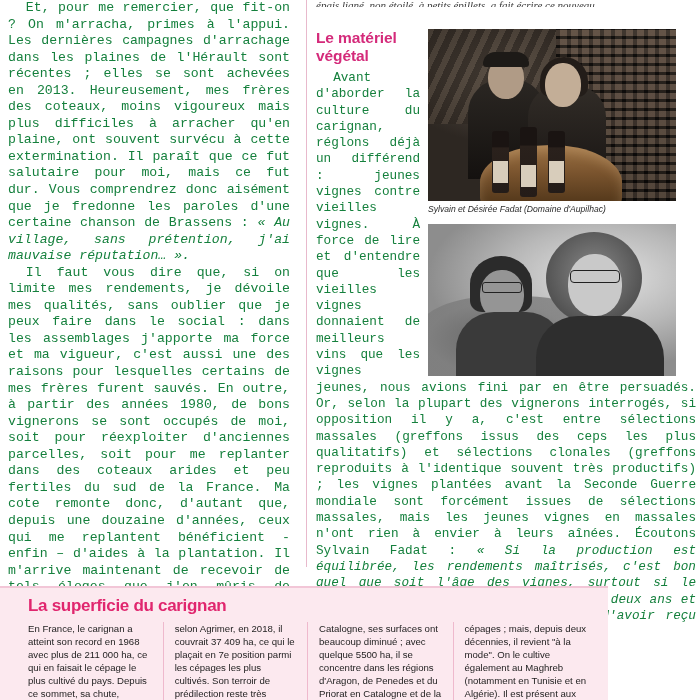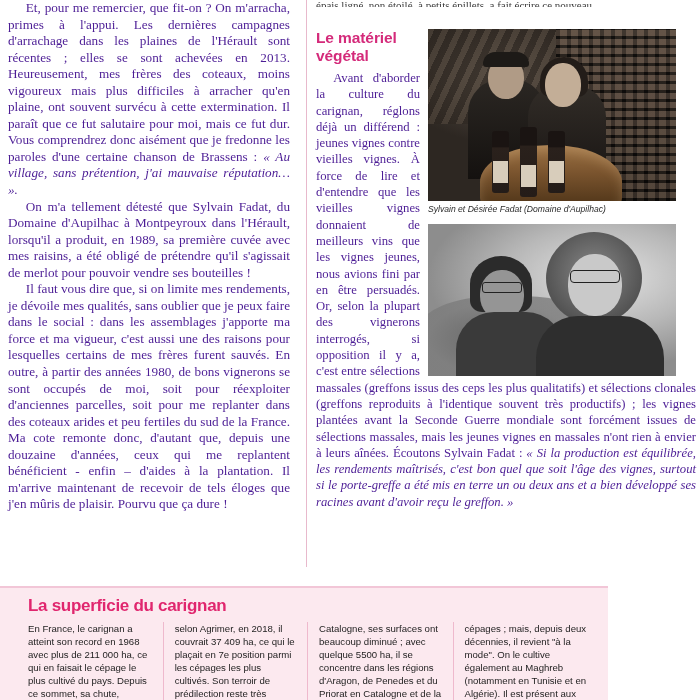--- a/index.html
+++ b/index.html
@@ -24,35 +24,35 @@
     position:relative;
   }
   .vrule{
     position:absolute;left:6px;top:0;bottom:8px;width:1px;
     background:#e8b9cc;
   }
 
   
   p.body{
     margin:0;
-    font-family:Liberation Serif, serif;
+    font-family:Liberation Mono, monospace;
     font-size:13.2px;
     line-height:16.55px;
     text-align:justify;
     text-indent:1.35em;
-    color:#4c1d95;
+    color:#15803d;
     -webkit-font-smoothing:antialiased;
   }
   p.body i, span.ital{font-style:italic;}
 
   .col-right p.body{font-size:12.7px;line-height:16.3px;}
 
   
   .cutline{
-    font-size:11px;line-height:10px;
+    font-style:italic;font-size:11px;line-height:10px;
     color:#3a3a3a;overflow:hidden;height:7px;
     margin:0 0 22px 0;white-space:nowrap;
   }
 
   h2.sec-head{
     margin:0 0 5px 0;
     font-family:"Liberation Sans", sans-serif;
     font-weight:bold;
     font-size:15.5px;
     letter-spacing:-0.1px;
@@ -225,21 +225,20 @@
 </style>
 </head>
 <body>
 
 <div class="page">
 
   <div class="top-area">
 
     <div class="col-left">
       <p class="body"><span>Et, pour me remercier, que fit-on ? On m'arracha, primes à l'appui. Les dernières campagnes d'arrachage dans les plaines de l'Hérault sont récentes ; elles se sont achevées en 2013. Heureusement, mes frères des coteaux, moins vigoureux mais plus difficiles à arracher qu'en plaine, ont souvent survécu à cette extermination. Il paraît que ce fut salutaire pour moi, mais ce fut dur. Vous comprendrez donc aisément que je fredonne les paroles d'une certaine chanson de Brassens : </span><span class="ital">« Au village, sans prétention, j'ai mauvaise réputation… ».</span></p>
-      <p class="body">On m'a tellement détesté que Sylvain Fadat, du Domaine d'Aupilhac à Montpeyroux dans l'Hérault, lorsqu'il a produit, en 1989, sa première cuvée avec mes raisins, a été obligé de prétendre qu'il s'agissait de merlot pour pouvoir vendre ses bouteilles !</p>
       <p class="body">Il faut vous dire que, si on limite mes rendements, je dévoile mes qualités, sans oublier que je peux faire dans le social : dans les assemblages j'apporte ma force et ma vigueur, c'est aussi une des raisons pour lesquelles certains de mes frères furent sauvés. En outre, à partir des années 1980, de bons vignerons se sont occupés de moi, soit pour réexploiter d'anciennes parcelles, soit pour me replanter dans des coteaux arides et peu fertiles du sud de la France. Ma cote remonte donc, d'autant que, depuis une douzaine d'années, ceux qui me replantent bénéficient - enfin – d'aides à la plantation. Il m'arrive maintenant de recevoir de tels éloges que j'en mûris de plaisir. Pourvu que ça dure !</p>
     </div>
 
     <div class="col-right">
       <div class="vrule"></div>
 
       <div class="cutline">épais ligné, non étoilé, à petits épillets, a fait écrire ce nouveau</div>
 
       <div class="figcol">
         <div class="photo cellar">

